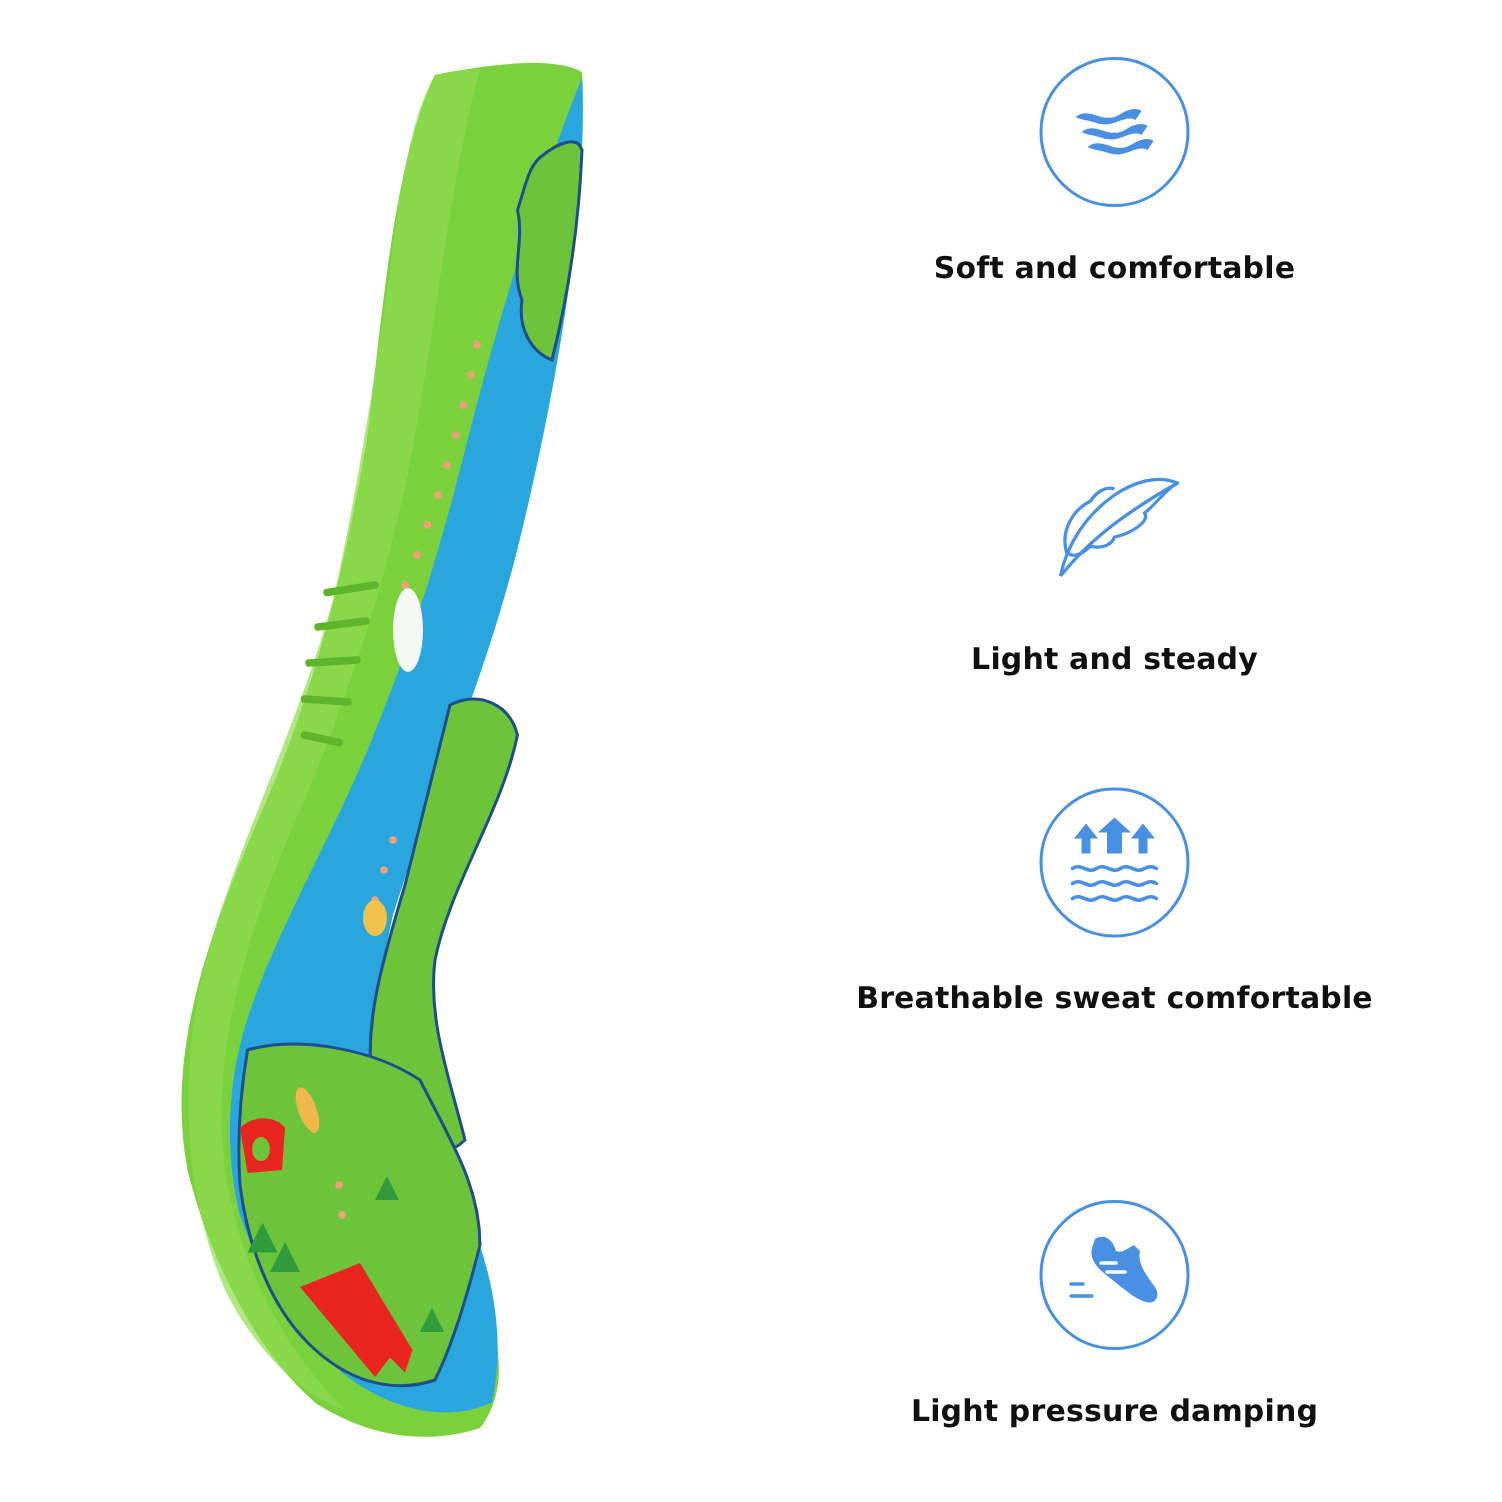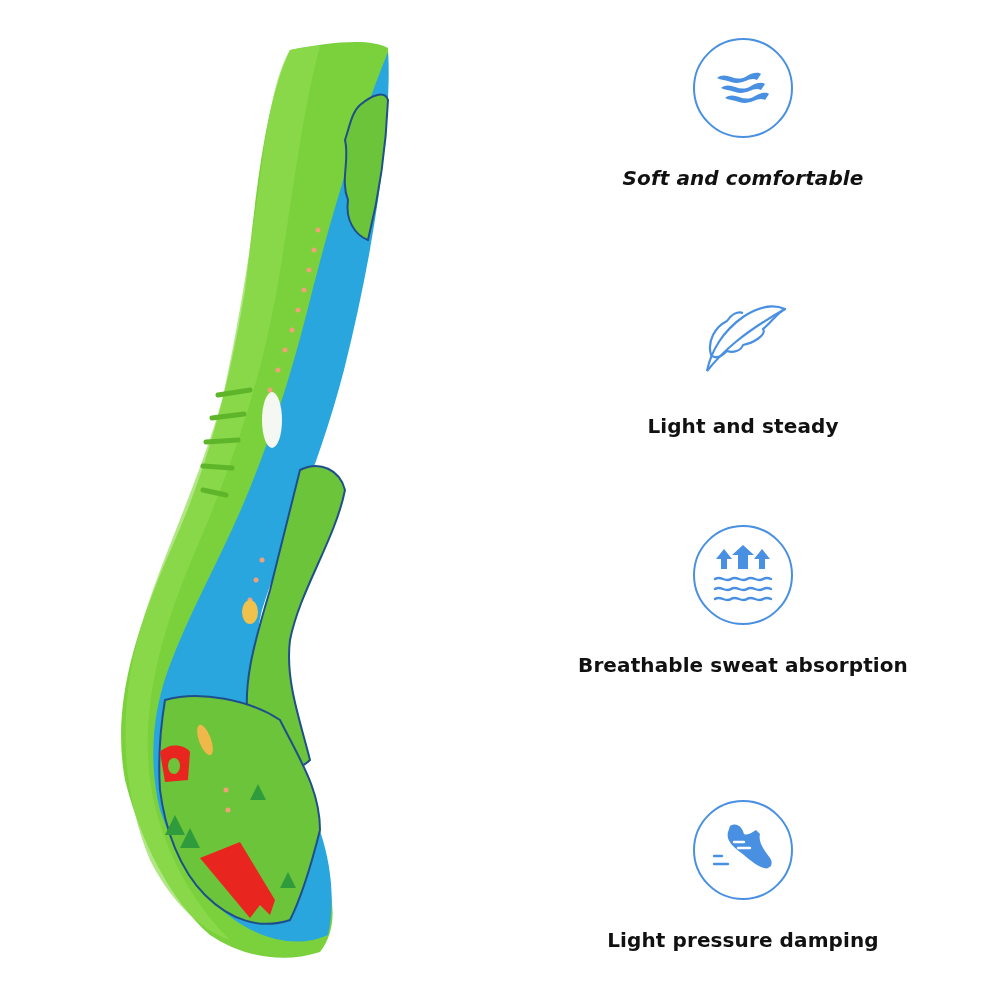--- a/index.html
+++ b/index.html
@@ -65,32 +65,32 @@
       <path d="M165,835 L175,815 L185,835 Z"></path>
       <path d="M180,848 L190,828 L200,848 Z"></path>
       <path d="M250,800 L258,784 L266,800 Z"></path>
       <path d="M280,888 L288,872 L296,888 Z"></path>
     </g>
 
     <ellipse cx="250" cy="612" rx="8" ry="12" fill="#f0c14b"></ellipse>
   </svg>
 </div>
 
-<div class="feature" style="top:38px;font-style:italic;">
+<div class="feature" style="top:38px;">
   <div class="badge">
     <svg width="60" height="40" viewBox="0 0 60 40">
       <path d="M4,10 C14,2 22,16 34,8 C40,4 46,4 48,6 L44,12 C36,8 30,18 18,14 C12,12 8,12 4,10 Z" fill="#4a90e2"></path>
       <path d="M8,20 C18,12 26,26 38,18 C44,14 50,14 52,16 L48,22 C40,18 34,28 22,24 C16,22 12,22 8,20 Z" fill="#4a90e2"></path>
       <path d="M12,30 C22,22 30,36 42,28 C48,24 54,24 56,26 L52,32 C44,28 38,38 26,34 C20,32 16,32 12,30 Z" fill="#4a90e2"></path>
     </svg>
   </div>
   <div class="label">Soft and comfortable</div>
 </div>
 
-<div class="feature" style="top:286px;">
+<div class="feature" style="top:299px;">
   <div class="badge noring">
     <svg width="100" height="90" viewBox="0 0 100 90">
       <path d="M14,80 C18,60 30,40 50,26 C62,18 78,12 92,18 C84,22 78,32 70,38 C74,44 60,52 50,54 C48,60 40,62 34,60 C28,66 22,68 18,64 C14,50 22,36 34,30 C38,24 44,20 50,22" fill="none" stroke="#4a90e2" stroke-width="2.2" stroke-linejoin="round"></path>
       <path d="M14,80 C30,60 50,42 92,18" fill="none" stroke="#4a90e2" stroke-width="2.2"></path>
     </svg>
   </div>
   <div class="label">Light and steady</div>
 </div>
 
 <div class="feature" style="top:525px;">
@@ -101,21 +101,21 @@
         <path d="M27,24 L27,10 L21,10 L32,0 L43,10 L37,10 L37,24 Z"></path>
         <path d="M48,24 L48,14 L43,14 L51,4 L59,14 L54,14 L54,24 Z"></path>
       </g>
       <g fill="none" stroke="#4a90e2" stroke-width="2.4" stroke-linecap="round">
         <path d="M4,34 C10,30 14,38 20,34 C26,30 30,38 36,34 C42,30 46,38 52,34 C56,32 58,33 60,34"></path>
         <path d="M4,44 C10,40 14,48 20,44 C26,40 30,48 36,44 C42,40 46,48 52,44 C56,42 58,43 60,44"></path>
         <path d="M4,54 C10,50 14,58 20,54 C26,50 30,58 36,54 C42,50 46,58 52,54 C56,52 58,53 60,54"></path>
       </g>
     </svg>
   </div>
-  <div class="label">Breathable sweat absorption</div>
+  <div class="label">Breathable sweat comfortable</div>
 </div>
 
 <div class="feature" style="top:800px;">
   <div class="badge">
     <svg width="70" height="60" viewBox="0 0 70 60">
       <path d="M22,6 C28,2 34,6 36,14 C40,16 44,12 48,10 L52,14 C50,22 56,30 62,38 C66,44 62,50 56,48 C48,46 40,38 32,32 C24,26 18,20 20,12 Z" fill="#4a90e2"></path>
       <g stroke="#ffffff" stroke-width="2.4" stroke-linecap="round">
         <path d="M26,22 L36,22"></path>
         <path d="M30,28 L42,28"></path>
       </g>

